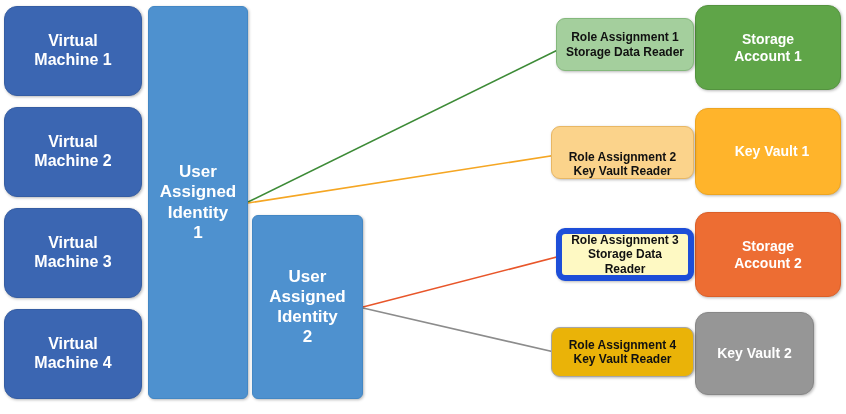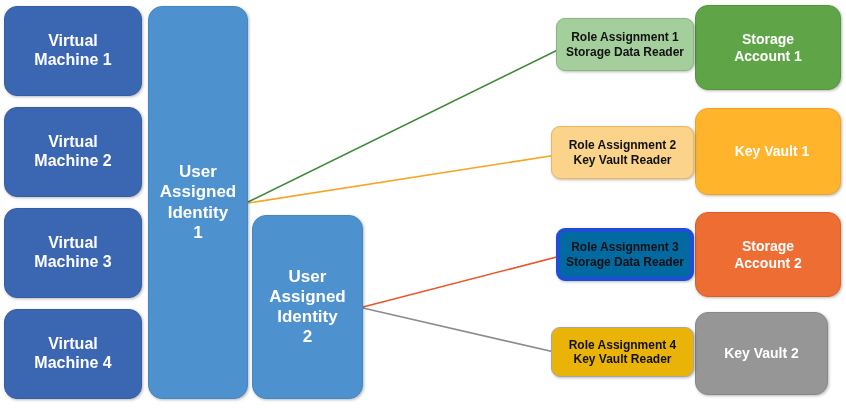--- a/index.html
+++ b/index.html
@@ -45,34 +45,34 @@
     border-radius: 13px;
   }
 
   
   .uai {
     background: #4E91CF;
     border: 1px solid #4387C4;
     color: #ffffff;
     font-size: 17px;
     font-weight: bold;
-    border-radius: 14px;
+    border-radius: 6px;
   }
 
   
   .ra {
     color: #111111;
     font-size: 12px;
     font-weight: bold;
     border-radius: 9px;
     z-index: 4;
   }
   .ra-green  { background: #A4CF9D; border: 1px solid #84B87C; }
   .ra-amber  { background: #FBD38B; border: 1px solid #E8B764; }
-  .ra-salmon { background: #0369a1; border: 4px solid #1d4ed8; }
+  .ra-salmon { background: #fef9c3; border: 6px solid #1d4ed8; }
   .ra-gray   { background: #eab308; border: 1px solid #A6A6A6; }
 
   
   .res {
     color: #ffffff;
     font-size: 14px;
     font-weight: bold;
     border-radius: 13px;
   }
   .res-green  { background: #5FA548; border: 1px solid #54933F; }
@@ -129,21 +129,21 @@
     <span class="lbl">User
 Assigned
 Identity
 2</span>
   </div>
 
   <div class="node ra ra-green" style="left:556px; top:18px; width:138px; height:53px;">
     <span class="lbl">Role Assignment 1
 Storage Data Reader</span>
   </div>
-  <div class="node ra ra-amber" style="left:551px; top:126px; width:143px; height:53px;">
+  <div class="node ra ra-amber" style="left:551px; top:126px; width:143px; height:53px;align-items:flex-end;">
     <span class="lbl">Role Assignment 2
 Key Vault Reader</span>
   </div>
   <div class="node ra ra-salmon" style="left:556px; top:228px; width:138px; height:53px;">
     <span class="lbl">Role Assignment 3
 Storage Data Reader</span>
   </div>
   <div class="node ra ra-gray" style="left:551px; top:327px; width:143px; height:50px;">
     <span class="lbl">Role Assignment 4
 Key Vault Reader</span>
@@ -153,17 +153,17 @@
     <span class="lbl">Storage
 Account 1</span>
   </div>
   <div class="node res res-amber" style="left:695px; top:108px; width:146px; height:87px;">
     <span class="lbl">Key Vault 1</span>
   </div>
   <div class="node res res-orange" style="left:695px; top:212px; width:146px; height:85px;">
     <span class="lbl">Storage
 Account 2</span>
   </div>
-  <div class="node res res-gray" style="left:695px; top:312px; width:133px; height:83px;align-items:center;">
+  <div class="node res res-gray" style="left:695px; top:312px; width:119px; height:83px;align-items:center;">
     <span class="lbl">Key Vault 2</span>
   </div>
 
 </div>
 
 </body></html>

